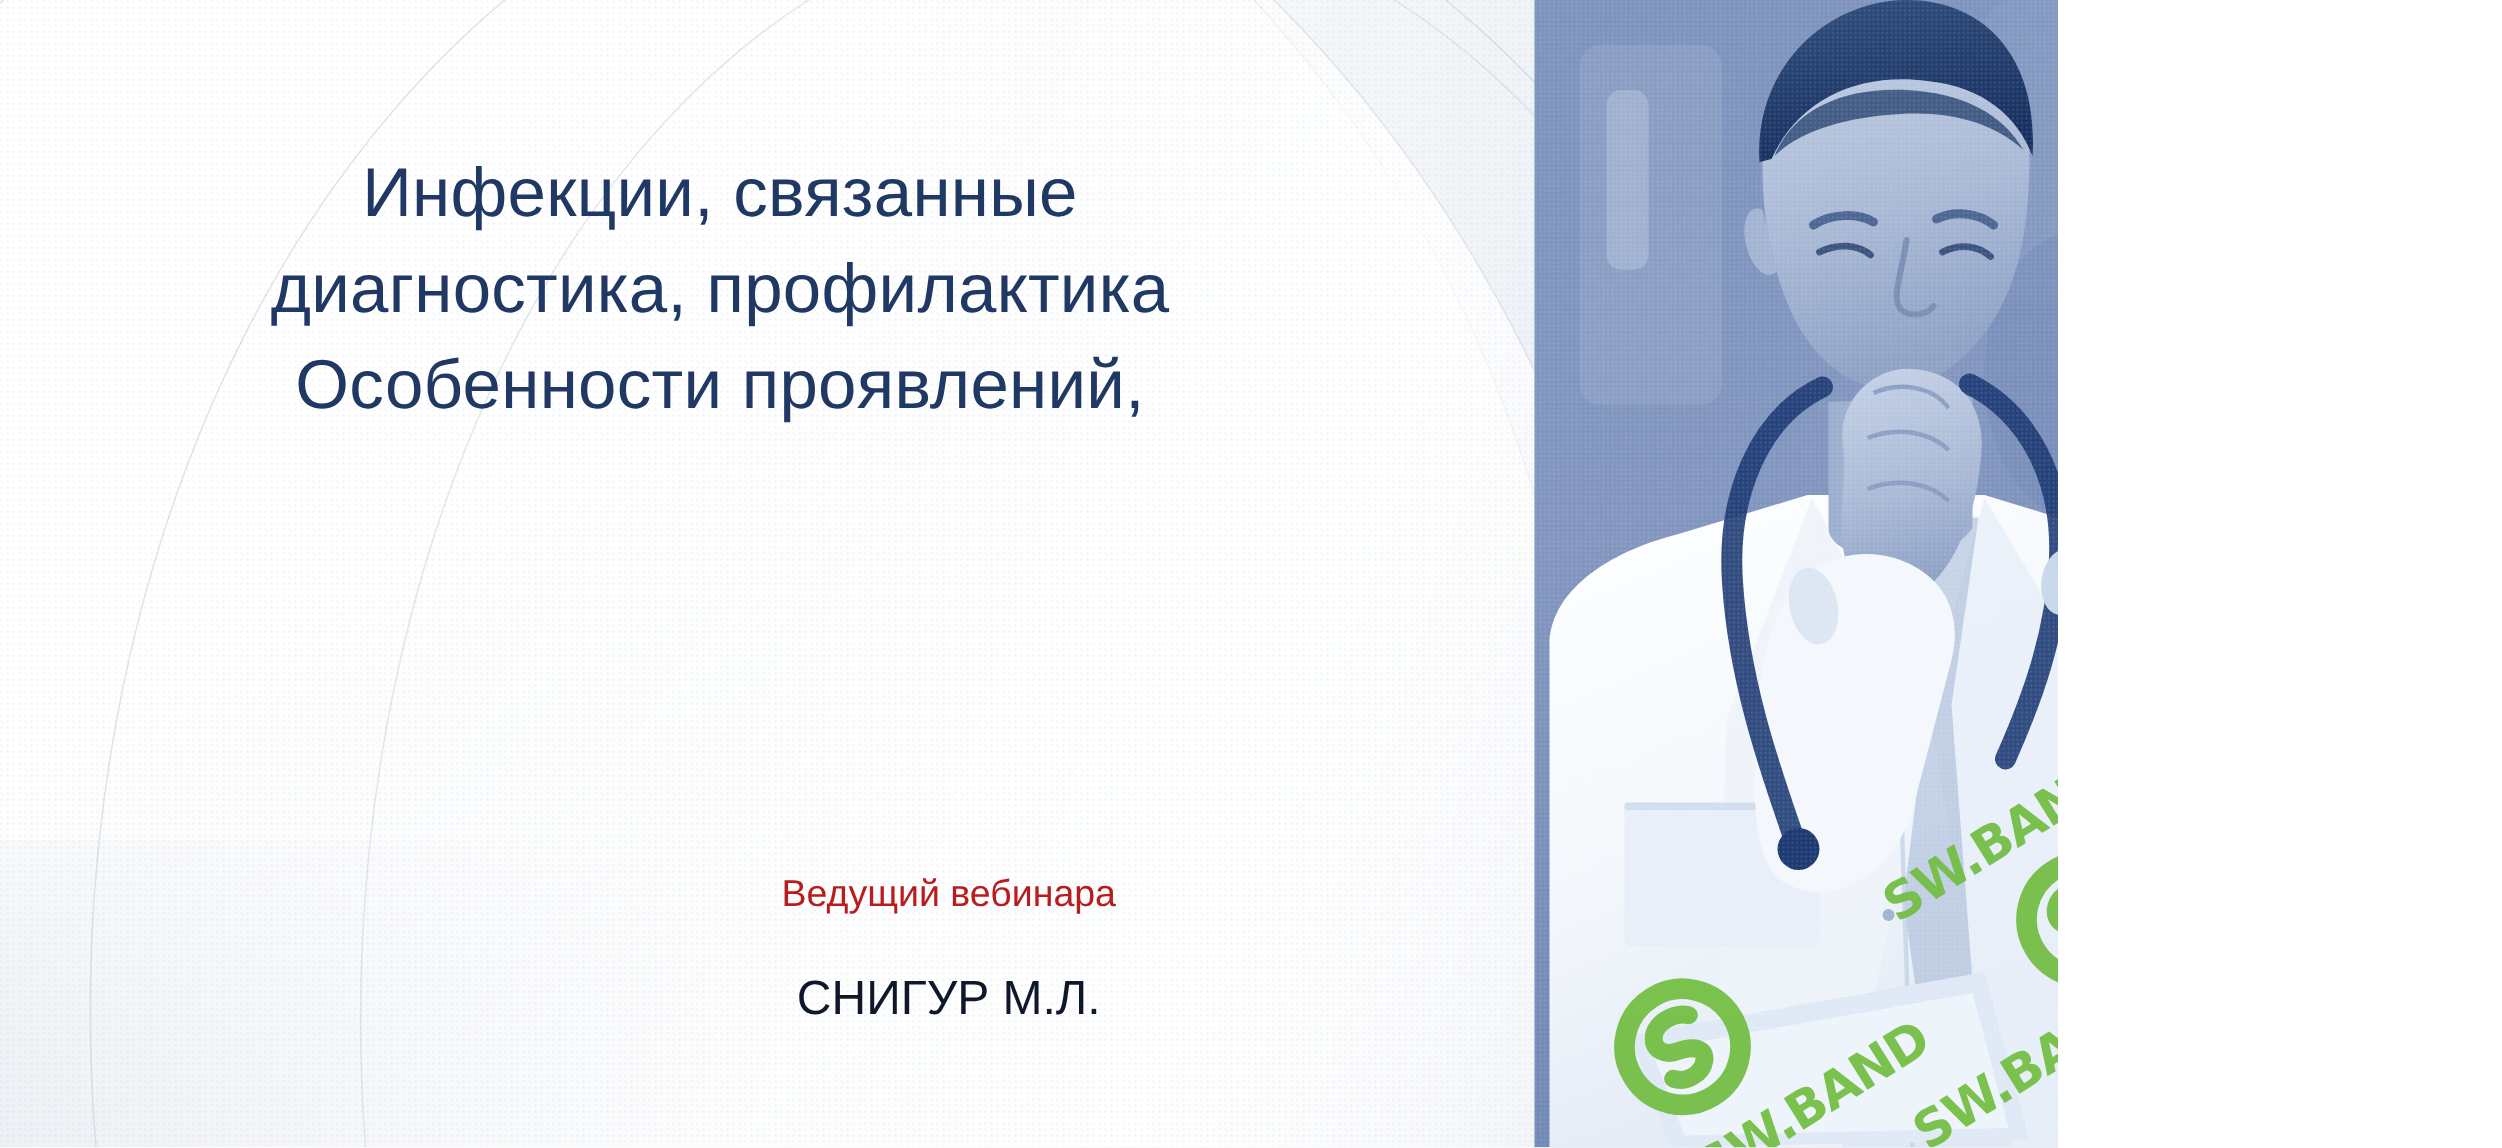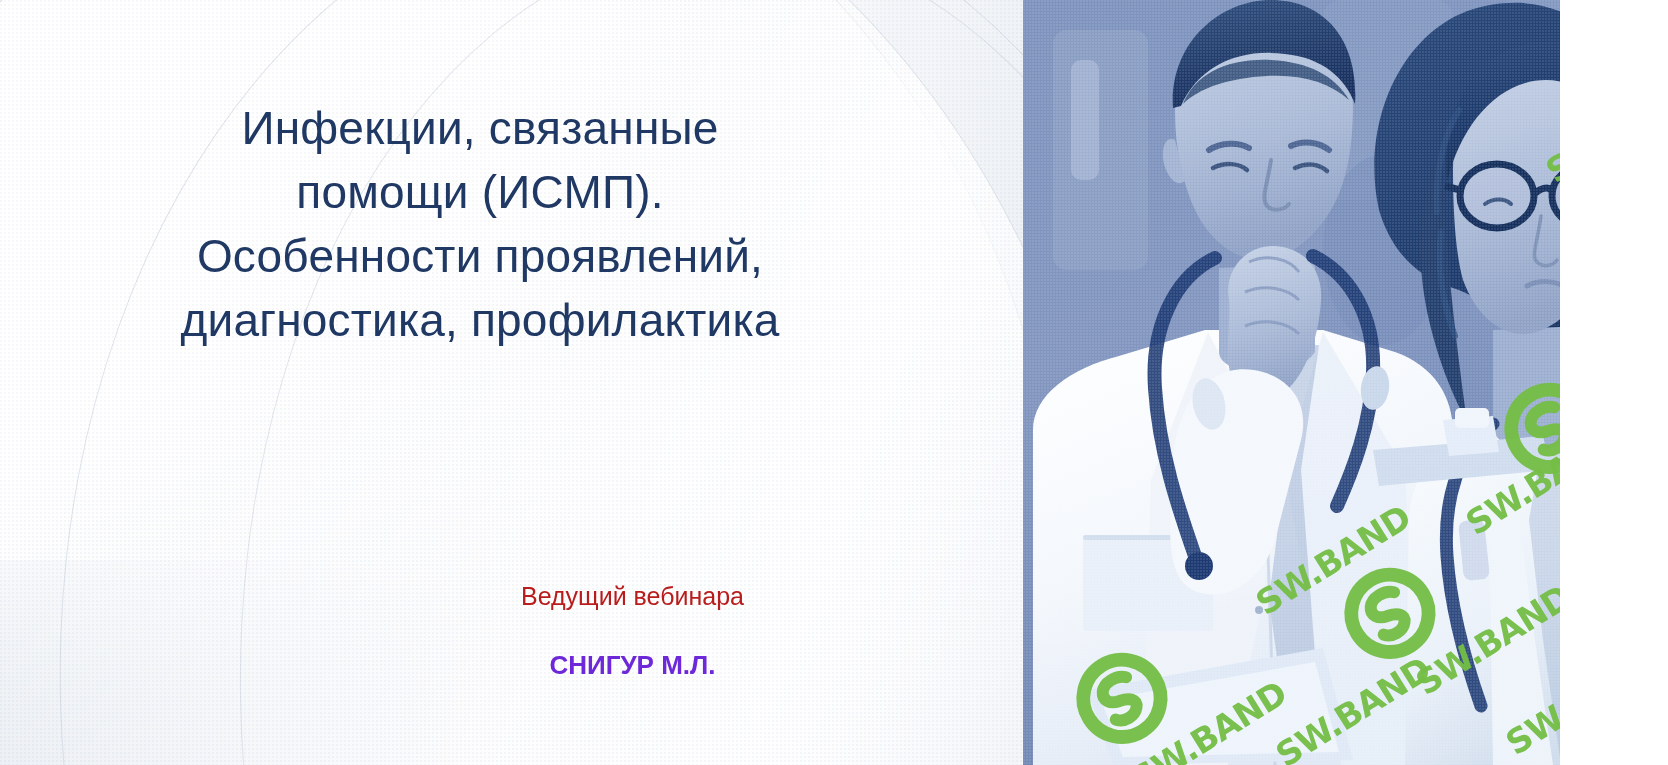--- a/index.html
+++ b/index.html
@@ -1,21 +1,21 @@
 <!DOCTYPE html>
 <html lang="ru"><head>
 <meta charset="utf-8">
 <title>ИСМП — титульный слайд</title>
 <style>
   html,body{margin:0;padding:0;background:#fff;}
   body{font-family:"Liberation Sans","DejaVu Sans",sans-serif;}
 
   .slide{
     position:relative;
-    width:1560px;
+    width:1372px;
     height:765px;
     overflow:hidden;
     background:#ffffff;
   }
 
   
   .left-panel{
     position:absolute;
     left:0; top:0;
     width:1023px; height:765px;
@@ -125,24 +125,24 @@
     text-align:center;
     z-index:6;
   }
   .presenter-role{
     color:#b91c1c;
     font-size:25px;
     line-height:32px;
     font-weight:400;
   }
   .presenter-name{
-    color:#6d28d9;
-    font-size:26px;
+    color:#0f172a;
+    font-size:32px;
     line-height:34px;
-    font-weight:700;
+    font-weight:400;
     margin-top:36px;
   }
 
   
   .photo-panel{
     position:absolute;
     left:1023px; top:0;
     width:645px; height:765px;
     overflow:hidden;
     background:#7c92bc;
@@ -197,23 +197,22 @@
     <div class="swoosh swoosh-a"></div>
     <div class="swoosh swoosh-b"></div>
     <div class="swoosh swoosh-c"></div>
     <div class="swoosh swoosh-d"></div>
     <div class="swoosh swoosh-e"></div>
     <div class="paper-texture"></div>
   </div>
 
   <div class="title-block">
     <div class="title-line">Инфекции, связанные</div>
-    <div class="title-line">помощи (ИСМП).</div>
+    <div class="title-line">диагностика, профилактика</div>
     <div class="title-line">Особенности проявлений,</div>
-    <div class="title-line">диагностика, профилактика</div>
   </div>
 
   <div class="presenter-block">
     <div class="presenter-role">Ведущий вебинара</div>
     <div class="presenter-name">СНИГУР М.Л.</div>
   </div>
 
   <div class="photo-panel">
     <svg class="photo-svg" viewBox="0 0 645 765" preserveAspectRatio="xMidYMid slice">
       <defs>

